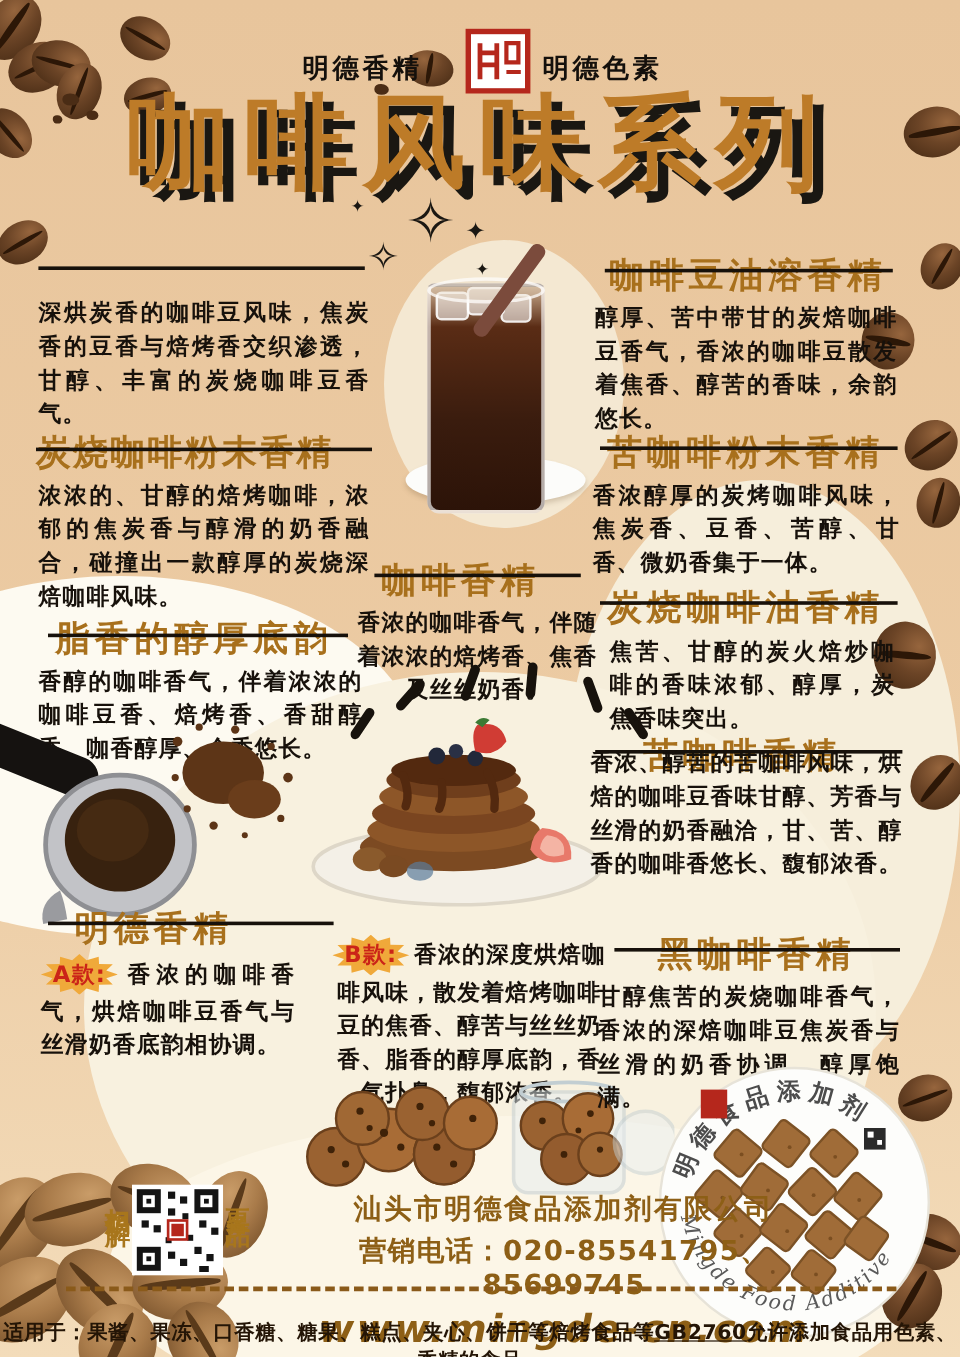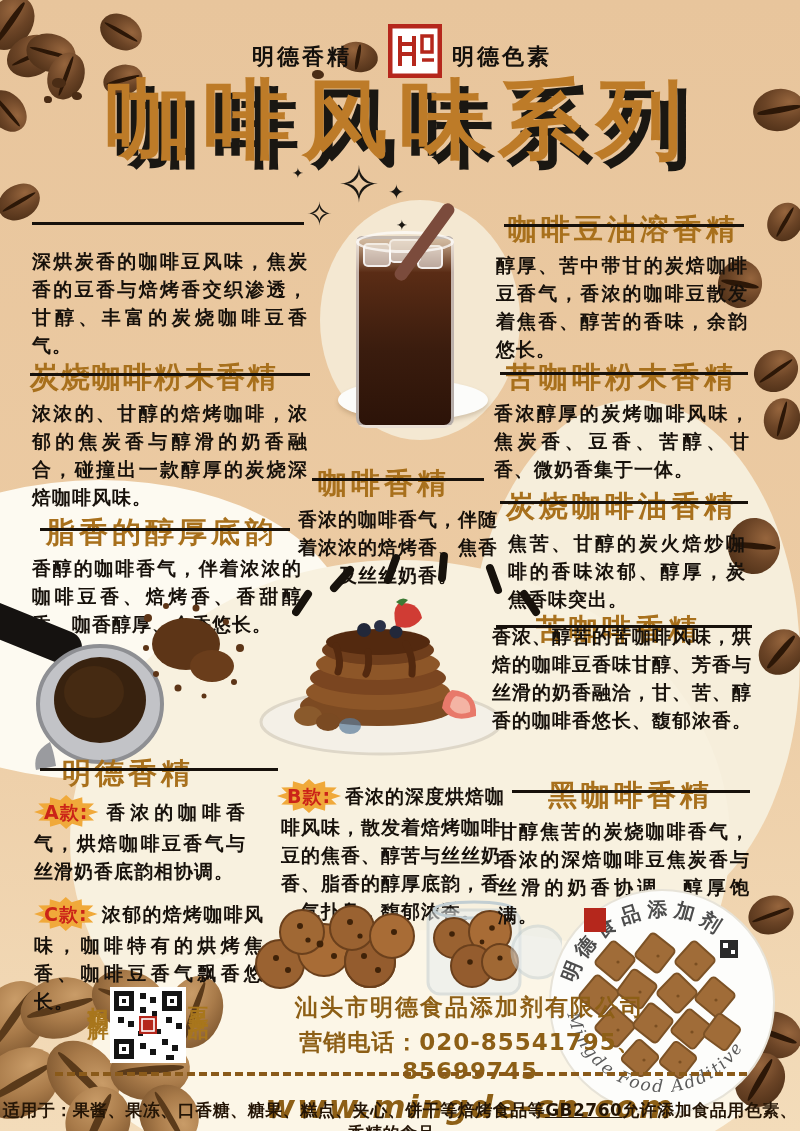--- a/index.html
+++ b/index.html
@@ -162,21 +162,20 @@
       <circle cx="166" cy="82" r="3" fill="#5d3517"></circle>
     <circle cx="214" cy="104" r="2.5" fill="#5d3517"></circle>
       <circle cx="156" cy="56" r="3" fill="#5d3517"></circle>
   </svg>
 
   <h2 class="sec-title" style="left:62px;top:730px;">明德香精</h2>
   <div class="rule" style="left:40px;top:768px;width:238px;"></div>
 
   <p class="body-txt" style="left:34px;top:776px;width:212px;"><span class="badge">A款:</span><span>香浓的咖啡香气，烘焙咖啡豆香气与丝滑奶香底韵相协调。</span></p>
 
-  <p class="body-txt" style="left:34px;top:878px;width:230px;"><span class="badge">C款:</span><span>浓郁的焙烤咖啡风味，咖啡特有的烘烤焦香、咖啡豆香气飘香悠长。</span></p>
 
   <div class="coaster"></div>
   <div class="glass">
     <span class="ice" style="left:4px;top:4px;"></span>
     <span class="ice" style="left:30px;top:0px;width:28px;"></span>
     <span class="ice" style="left:58px;top:6px;width:22px;"></span>
     <span class="rim"></span>
   </div>
   <div class="straw"></div>
 

